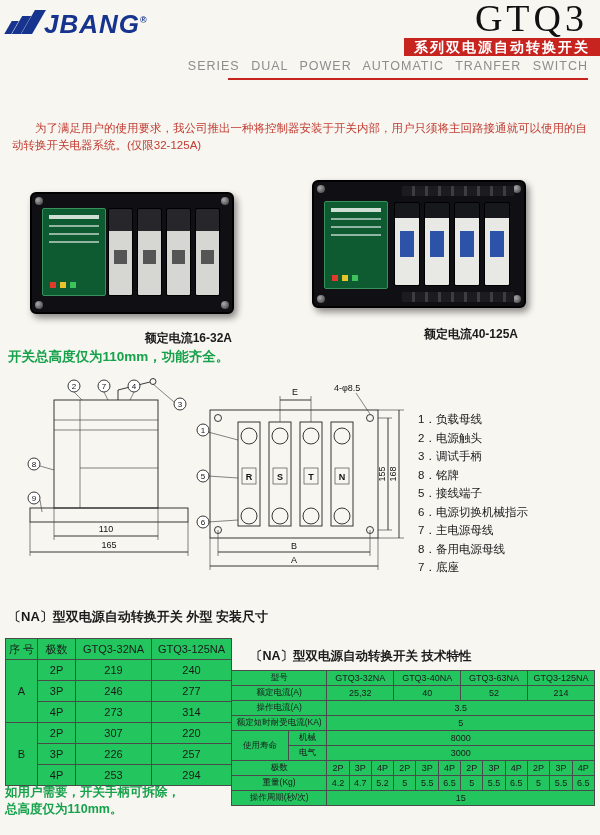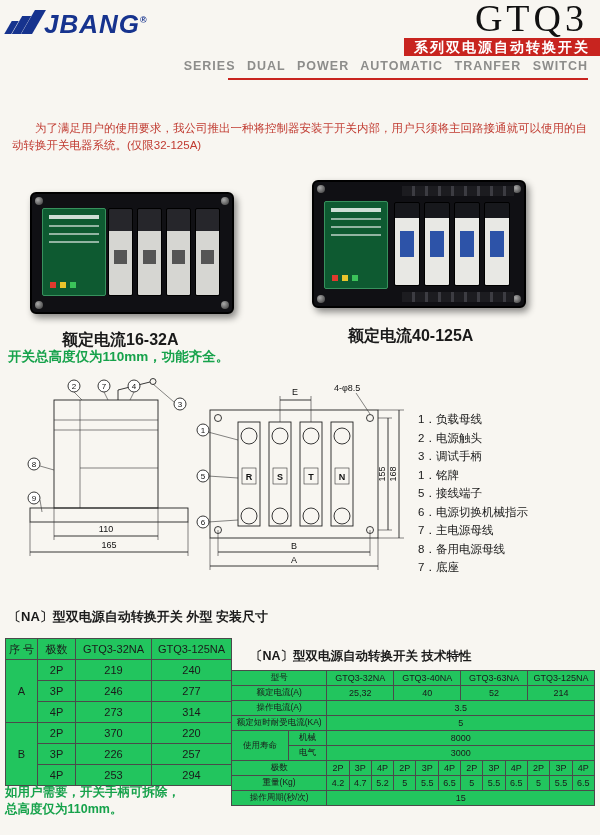--- a/index.html
+++ b/index.html
@@ -10,21 +10,21 @@
   
   .logo{left:8px;top:8px;display:flex;align-items:center;gap:5px;}
   .logo-icon{display:flex;align-items:flex-end;gap:2px;height:24px;}
   .wing{background:#16338e;transform:skewX(-30deg);}
   .w1{width:7px;height:13px;} .w2{width:9px;height:18px;} .w3{width:11px;height:24px;}
   .logo-text{font-size:26px;font-weight:bold;font-style:italic;color:#16338e;letter-spacing:1px;line-height:24px;}
   .logo-reg{font-size:9px;color:#16338e;vertical-align:super;font-style:normal;}
   .model-title{right:12px;top:-4px;font-family:"Liberation Serif","DejaVu Serif",serif;font-size:38px;letter-spacing:4px;color:#111;}
   .banner{right:0;top:38px;width:196px;height:18px;background:#c8241f;color:#fff;font-size:14px;
           font-weight:bold;text-align:center;line-height:18px;letter-spacing:2px;}
-  .subtitle{right:12px;top:59px;color:#8d8d8b;font-size:12.5px;font-weight:bold;letter-spacing:1px;word-spacing:7px;}
+  .subtitle{right:12px;top:59px;color:#8d8d8b;font-size:12.5px;font-weight:normal;letter-spacing:1px;word-spacing:7px;}
   .red-rule{left:228px;top:78px;width:360px;height:2px;background:#c8241f;}
 
   
   .sec1-title{left:14px;top:96px;font-size:13.5px;font-weight:bold;}
   .intro-para{left:12px;top:120px;width:578px;font-size:11.5px;line-height:17px;color:#c03a30;text-indent:2em;}
 
   
   .device{position:absolute;background:#101014;border:2px solid #000;border-radius:6px;
           box-shadow:3px 4px 7px rgba(0,0,0,0.45);}
   .device-left{left:30px;top:192px;width:200px;height:118px;}
@@ -40,21 +40,21 @@
   .modules{position:absolute;right:12px;top:14px;width:112px;height:88px;display:flex;gap:4px;}
   .device-right .modules{right:14px;top:20px;width:116px;height:84px;}
   .module{flex:1;background:linear-gradient(#26262b 0 26%,#d6d6d2 26% 100%);border:1px solid #000;
           border-radius:2px;position:relative;}
   .module::after{content:"";position:absolute;left:20%;top:48%;width:60%;height:16%;background:#555;}
   .module.blue{background:linear-gradient(#17181c 0 18%,#e8e8e4 18% 100%);}
   .module.blue::after{background:#2d53a8;top:34%;height:32%;}
   .term{position:absolute;left:88px;right:10px;height:10px;
         background:repeating-linear-gradient(90deg,#1c1c20 0 10px,#3c3c42 10px 13px);}
   .term-top{top:4px;} .term-bot{bottom:4px;}
-  .caption{font-size:16px;font-weight:bold;text-align:left;width:170px;}
+  .caption{font-size:12px;font-weight:bold;text-align:right;width:170px;}
   .caption-left{left:62px;top:330px;} .caption-right{left:348px;top:326px;}
   .note-green{left:8px;top:348px;color:#16a24b;font-size:13.5px;font-weight:bold;}
 
   
   .drawing-left{left:22px;top:378px;} .drawing-right{left:196px;top:380px;}
   svg .ln{stroke:#222;stroke-width:0.9;fill:none;}
   svg .thin{stroke:#333;stroke-width:0.6;fill:none;}
   svg text{fill:#111;font-size:9px;font-family:"Liberation Sans",sans-serif;}
   svg .co{fill:#fff;stroke:#222;stroke-width:0.9;}
   svg .cd{font-size:8px;text-anchor:middle;}
@@ -235,21 +235,21 @@
     <circle class="co" cx="7" cy="96" r="6"></circle>
       <text class="cd" x="7" y="99">5</text>
     <circle class="co" cx="7" cy="142" r="6"></circle>
       <text class="cd" x="7" y="145">6</text>
   </svg>
 
   <div class="abs parts-list">
     <div>1．负载母线</div>
     <div>2．电源触头</div>
     <div>3．调试手柄</div>
-    <div>1．铭牌</div>
+    <div>8．铭牌</div>
     <div>5．接线端子</div>
     <div>6．电源切换机械指示</div>
     <div>7．主电源母线</div>
     <div>8．备用电源母线</div>
     <div>7．底座</div>
   </div>
 
   <div class="abs sec2-title">〔NA〕型双电源自动转换开关 外型 安装尺寸</div>
 
   <table class="abs dim-table">
@@ -278,21 +278,21 @@
       <td>277</td>
     </tr>
     <tr>
       <td>4P</td>
       <td>273</td>
       <td>314</td>
     </tr>
     <tr>
       <td rowspan="3">B</td>
       <td>2P</td>
-      <td>370</td>
+      <td>307</td>
       <td>220</td>
     </tr>
     <tr>
       <td>3P</td>
       <td>226</td>
       <td>257</td>
     </tr>
     <tr>
       <td>4P</td>
       <td>253</td>

